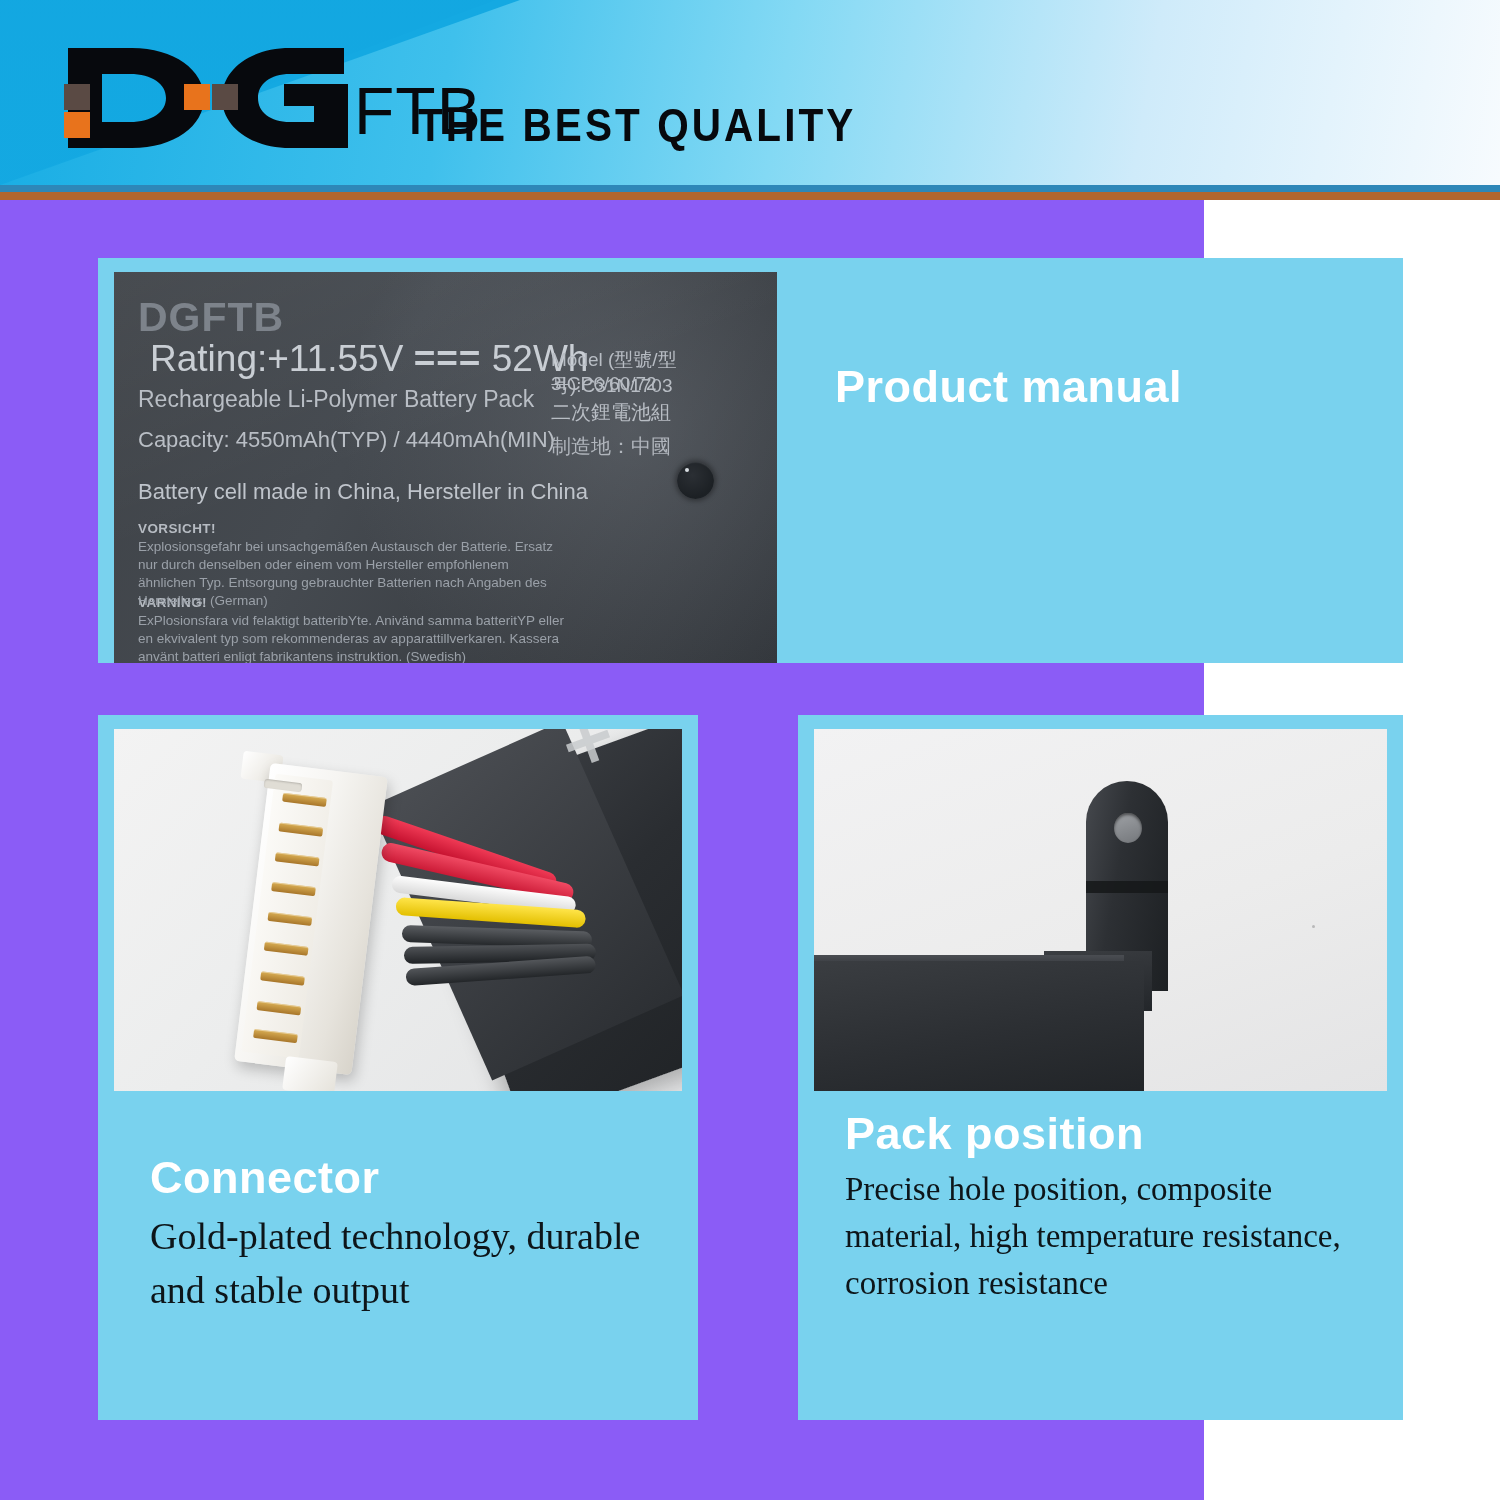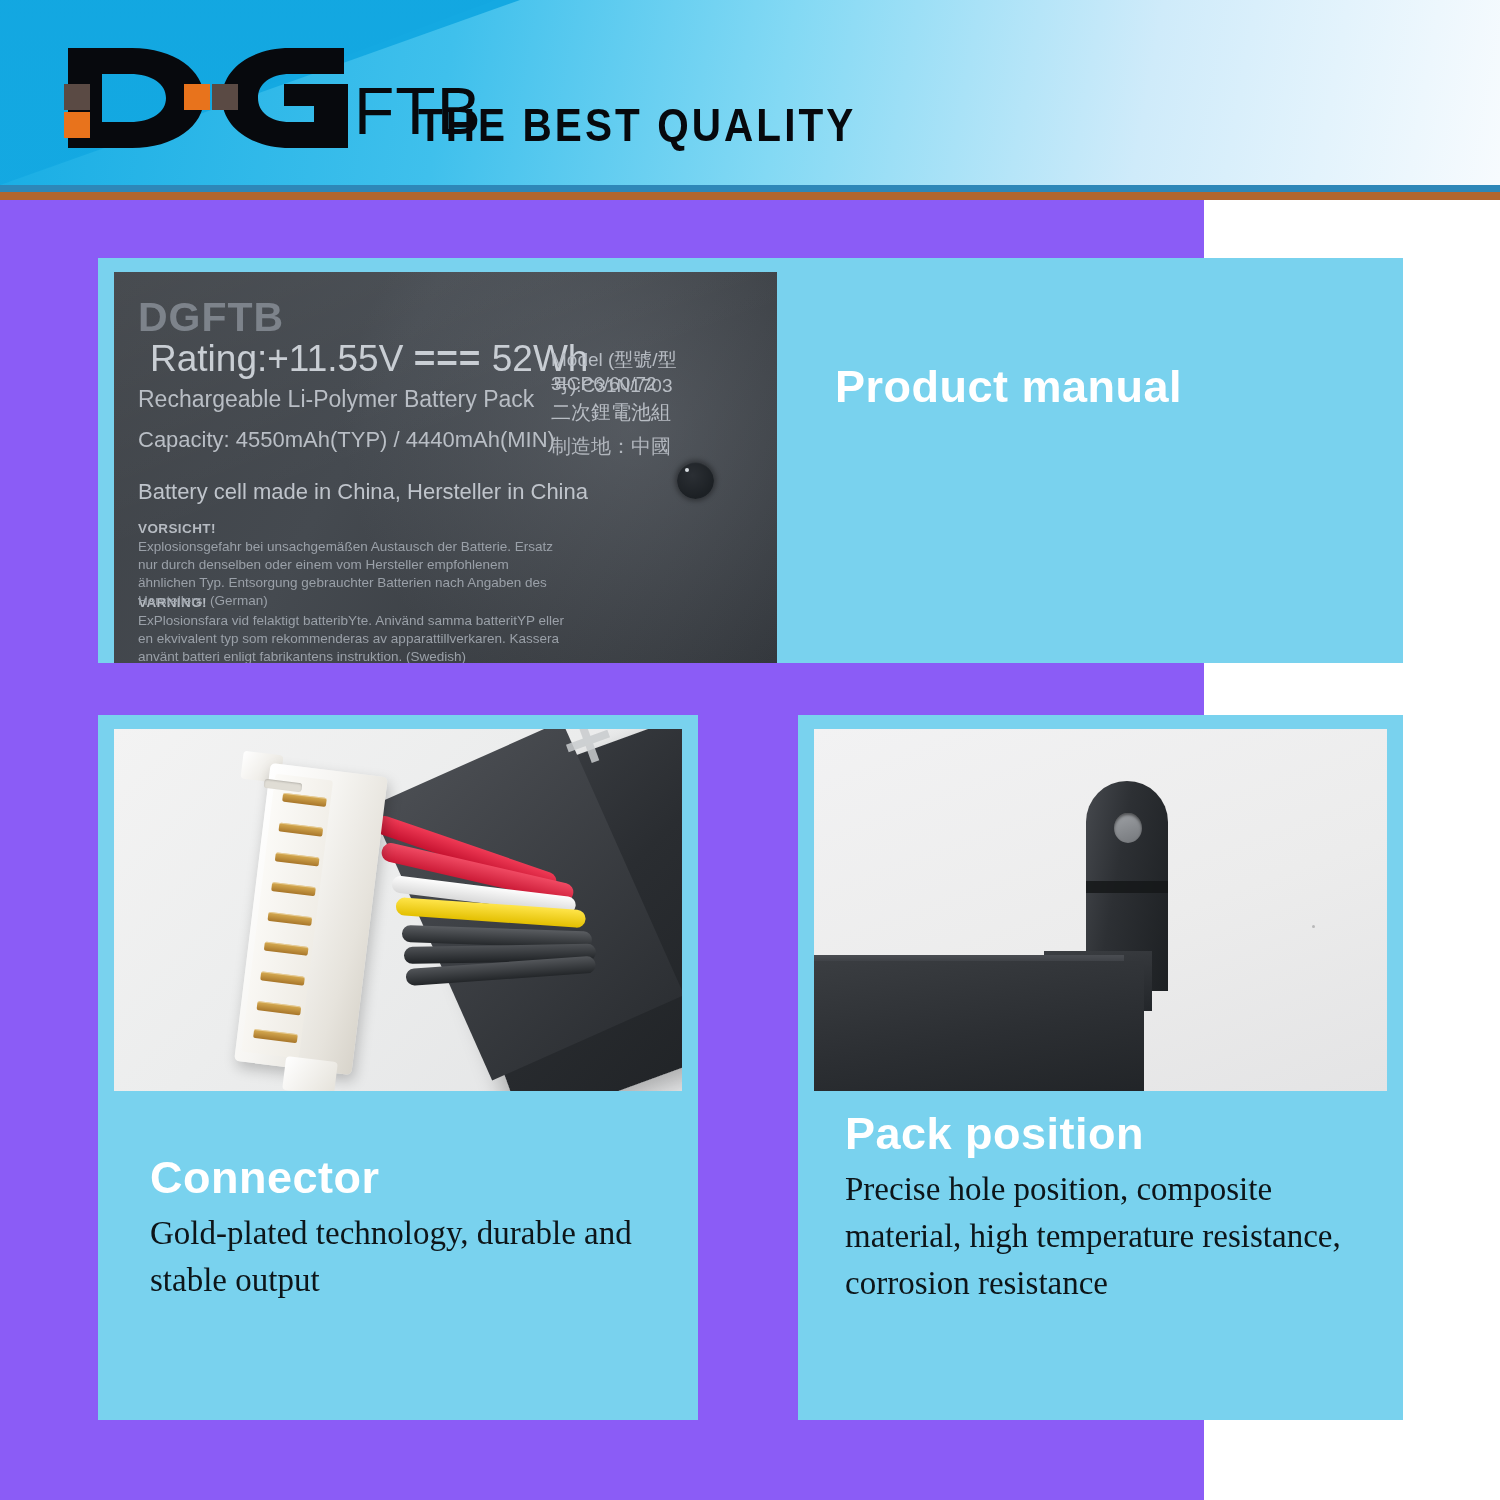--- a/index.html
+++ b/index.html
@@ -70,21 +70,21 @@
   .block-body {
     font-family:"Liberation Serif", serif;
     color:#0d1519; line-height:1.42;
   }
   .txt-manual { position:absolute; left:835px; top:363px; width:520px; }
   .txt-manual .block-title { font-size:45px; margin-bottom:9px; }
   .txt-manual .block-body { font-size:33px; }
 
   .txt-connector { position:absolute; left:150px; top:1110px; width:520px; }
   .txt-connector .block-title { font-size:45px; margin-bottom:9px;margin-top:44px; }
-  .txt-connector .block-body { font-size:33px; }
+  .txt-connector .block-body { font-size:38px; }
 
   .txt-fixed { position:absolute; left:845px; top:1110px; width:540px; }
   .txt-fixed .block-title { font-size:45px; margin-bottom:9px; }
   .txt-fixed .block-body { font-size:33px; }
 
   
   .lbl-surface {
     position:absolute; inset:0;
     background:
       radial-gradient(ellipse 70% 120% at 78% 40%, rgba(120,126,134,.42), rgba(0,0,0,0) 62%),

